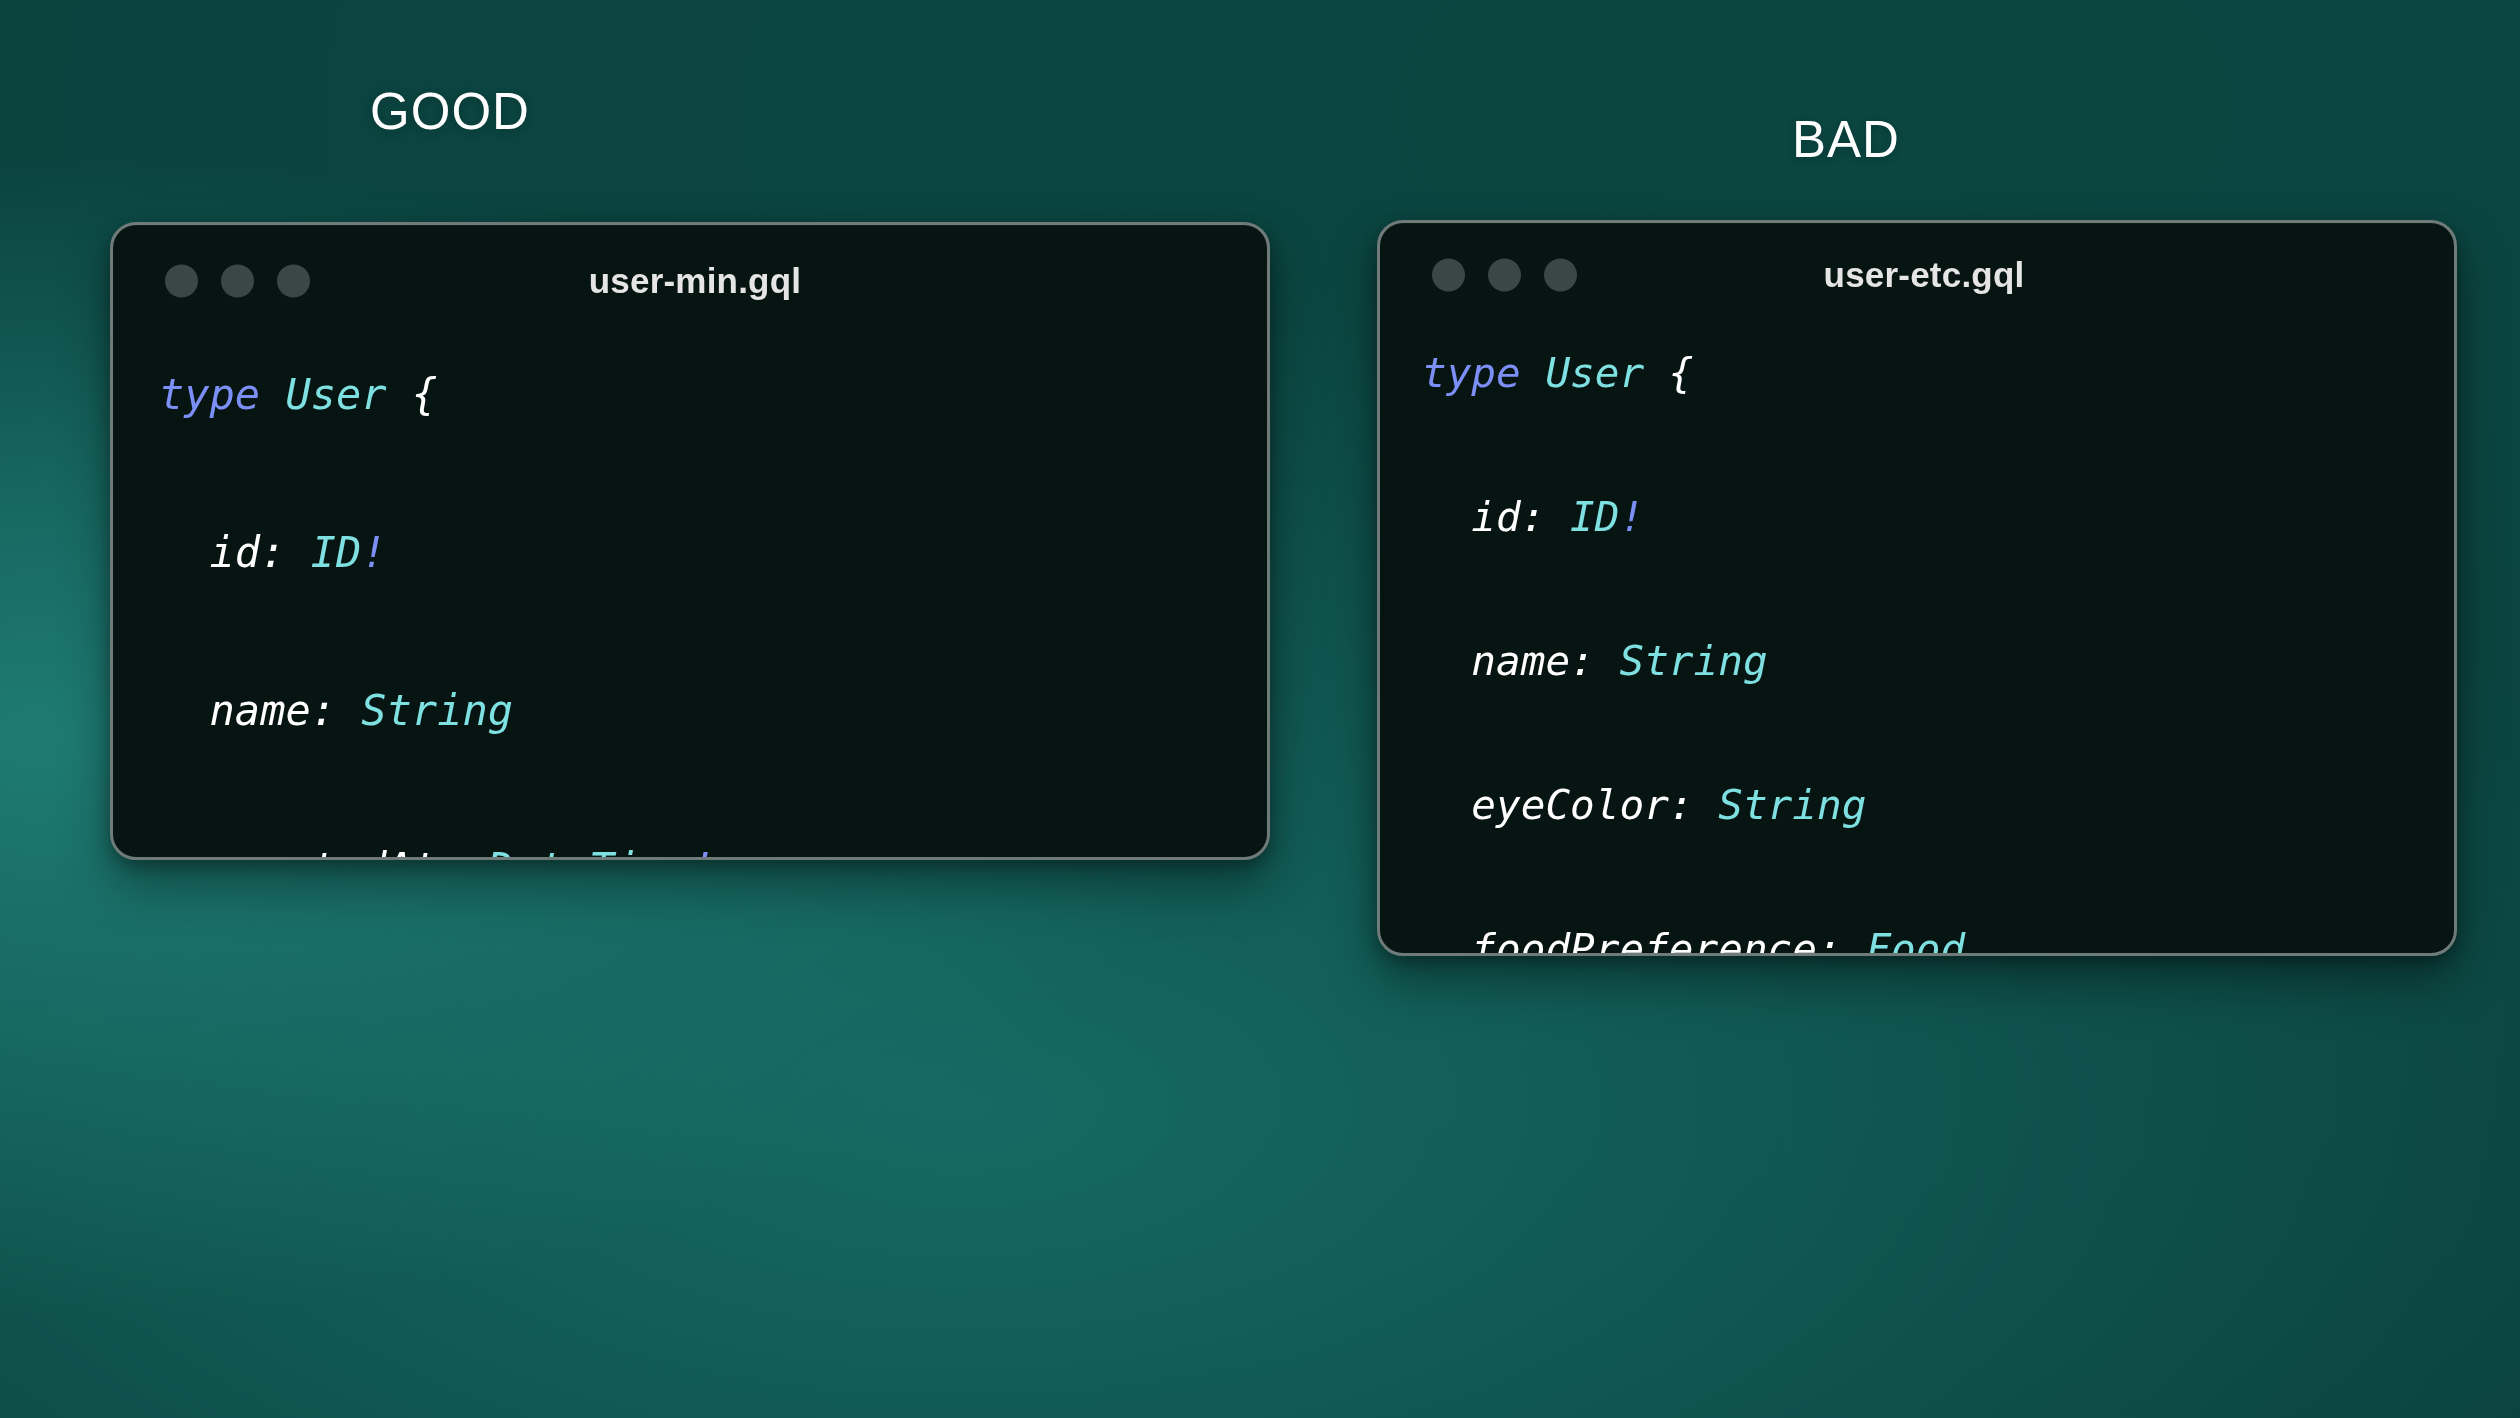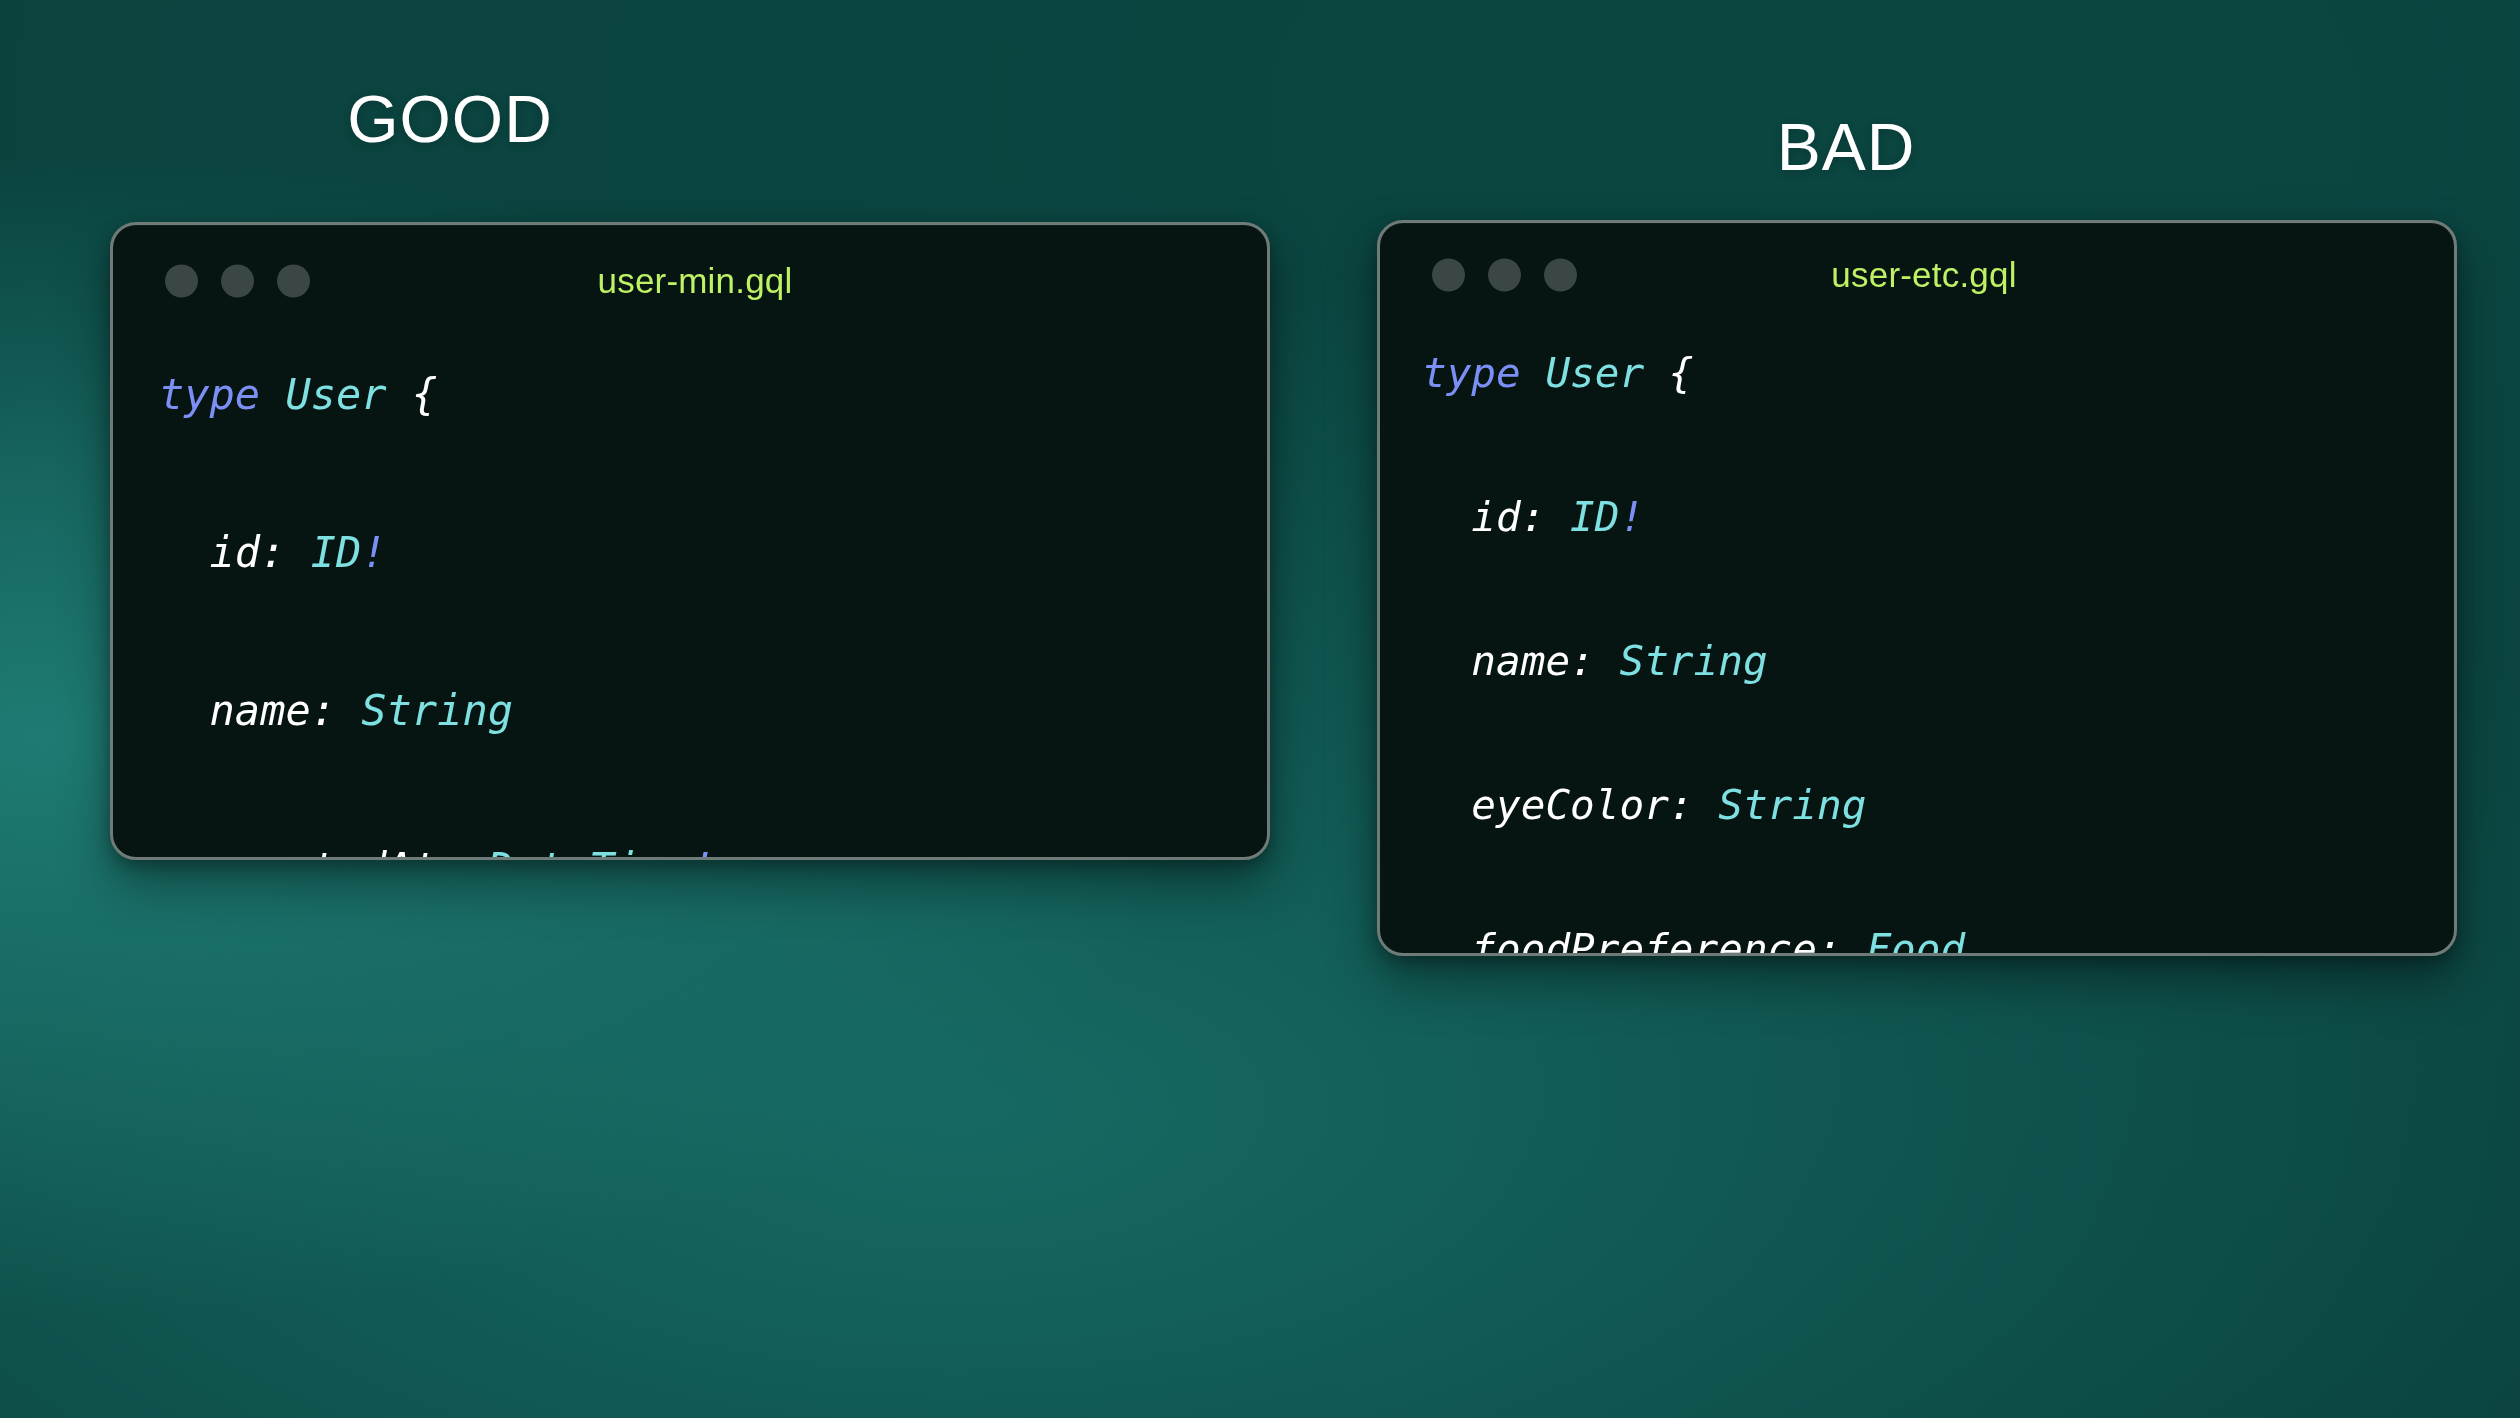--- a/index.html
+++ b/index.html
@@ -29,21 +29,21 @@
 
   #stage {
     position: absolute;
     inset: 0;
   }
 
   
   .panel-heading {
     position: absolute;
     color: #ffffff;
-    font-size: 66px;
+    font-size: 51px;
     font-weight: 400;
     letter-spacing: 1px;
     line-height: 1;
     text-align: center;
     white-space: nowrap;
     text-shadow: 0 2px 10px rgba(0,0,0,0.22);
   }
   #heading-good { left: 110px;  top: 86px; width: 680px; }
   #heading-bad  { left: 1307px; top: 86px; width: 1078px; margin-top: 28px; }
 
@@ -84,23 +84,23 @@
     background: #3b4744;
   }
 
   .window-filename {
     position: absolute;
     left: 0;
     right: 0;
     top: 50%;
     transform: translateY(-50%);
     text-align: center;
-    color: #bef264;
+    color: #e5e5e5;
     font-size: 35px;
-    font-weight: 400;
+    font-weight: 700;
     letter-spacing: 0.2px;
     white-space: nowrap;
   }
   #window-good .window-filename { padding-left: 10px; }
   #window-bad  .window-filename { padding-left: 14px; }
 
   
   .code-body {
     font-family: "DejaVu Sans Mono", monospace;
     font-size: 42px;

